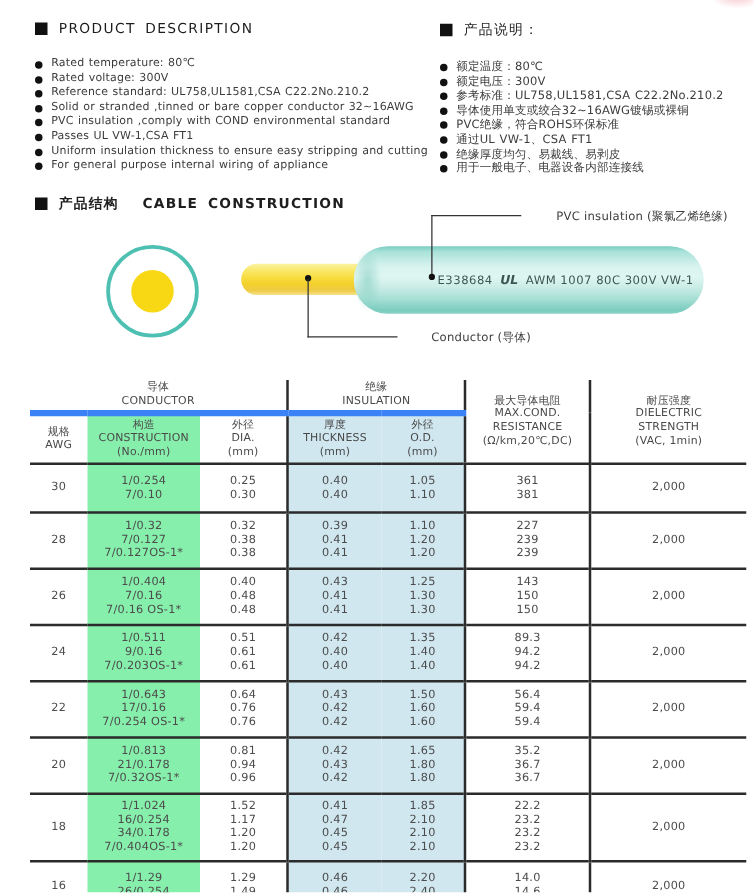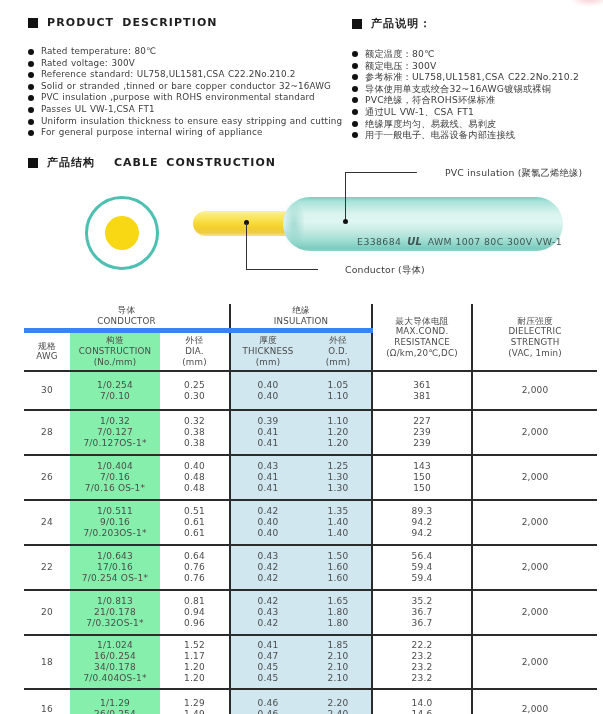--- a/index.html
+++ b/index.html
@@ -15,21 +15,21 @@
   .sec-title { position:absolute; display:flex; align-items:center; gap:9px;
     font-size:11px; color:#1e1e1e; letter-spacing:1.2px; word-spacing:3px; }
   .sq { width:10px; height:10px; background:#111; flex:0 0 auto; }
   .zh-bold { font-weight:bold; letter-spacing:1px; }
   .en-sub { margin-left:10px; letter-spacing:1px; }
 
   
   .col { position:absolute; top:16px; }
   .col-en { left:28px; width:320px; }
   .col-zh { left:352px; width:248px; }
-  .col h2 { display:flex; align-items:center; gap:9px; font-size:11px; font-weight:700;
+  .col h2 { display:flex; align-items:center; gap:9px; font-size:11px; font-weight:400;
     color:#1e1e1e; letter-spacing:1.1px; word-spacing:3px; }
   .col ul { list-style:none; margin-top:17px; }
   .col li { position:relative; padding-left:13px; font-size:8.8px; line-height:11.6px;
     color:#3c3c3c; letter-spacing:.15px; word-spacing:.5px; white-space:nowrap; }
   .col-zh li { font-size:9.2px; letter-spacing:.2px; }
   .col li::before { content:""; position:absolute; left:0; top:3px; width:6px; height:6px;
     border-radius:50%; background:#111; }
 
   
   .cross-section { position:absolute; left:85px; top:196px; width:74px; height:74px;
@@ -40,23 +40,23 @@
   .conductor-rod { position:absolute; left:193px; top:211px; width:117px; height:25px;
     border-radius:12.5px; z-index:1;
     background:linear-gradient(180deg,#FBF2A2 0%,#FAE96E 20%,#F8DC3F 45%,#F3D02C 65%,#EECB45 85%,#F6E38A 100%); }
 
   .jacket { position:absolute; left:283px; top:197px; width:280px; height:54px;
     border-radius:27px; z-index:2;
     background:linear-gradient(180deg,#79CCBF 0%,#A8E2D9 8%,#D8F3EE 30%,#DFF6F1 45%,#CBEDE6 60%,#A6DFD5 78%,#7BCCBF 95%,#8AD3C8 100%); }
   .jacket-cap { position:absolute; left:0; top:2px; width:22px; height:50px; border-radius:50%;
     background:radial-gradient(ellipse at center, rgba(122,202,190,.55), rgba(122,202,190,0) 72%); }
 
-  .cable-print { position:absolute; left:350px; top:236px; width:212px; z-index:3;
+  .cable-print { position:absolute; left:350px; top:219px; width:212px; z-index:3;
     font-size:9.3px; color:#3E5653; letter-spacing:.4px; display:flex; gap:6px;
-    justify-content:flex-end; align-items:center; white-space:nowrap; }
+    justify-content:flex-start; align-items:center; white-space:nowrap; }
   .ul-mark { font-weight:900; font-size:10px; font-style:italic; letter-spacing:0; }
 
   .lead-line { position:absolute; background:#333; z-index:4; }
   .lead-dot { position:absolute; width:5px; height:5px; border-radius:50%; background:#111; z-index:4; }
   .diag-label { position:absolute; font-size:9.3px; color:#3c3c3c; letter-spacing:.2px; white-space:nowrap; z-index:4;padding-left:21px; }
 
   
   .spec-table { position:absolute; left:24px; top:304px; width:573px;
     border-collapse:collapse; table-layout:fixed; text-align:center;
     font-size:9px; color:#4c4c4c; }
@@ -83,21 +83,21 @@
   <div class="col col-en">
     <h2>
       <span class="sq"></span>
       <span>PRODUCT DESCRIPTION</span>
     </h2>
     <ul>
         <li>Rated temperature: 80℃</li>
         <li>Rated voltage: 300V</li>
         <li>Reference standard: UL758,UL1581,CSA C22.2No.210.2</li>
         <li>Solid or stranded ,tinned or bare copper conductor 32~16AWG</li>
-        <li>PVC insulation ,purpose with ROHS environmental standard</li>
+        <li>PVC insulation ,comply with COND environmental standard</li>
         <li>Passes UL VW-1,CSA FT1</li>
         <li>Uniform insulation thickness to ensure easy stripping and cutting</li>
         <li>For general purpose internal wiring of appliance</li>
       </ul>
   </div>
 
   <div class="col col-zh">
     <h2>
       <span class="sq"></span>
       <span>产品说明：</span>

